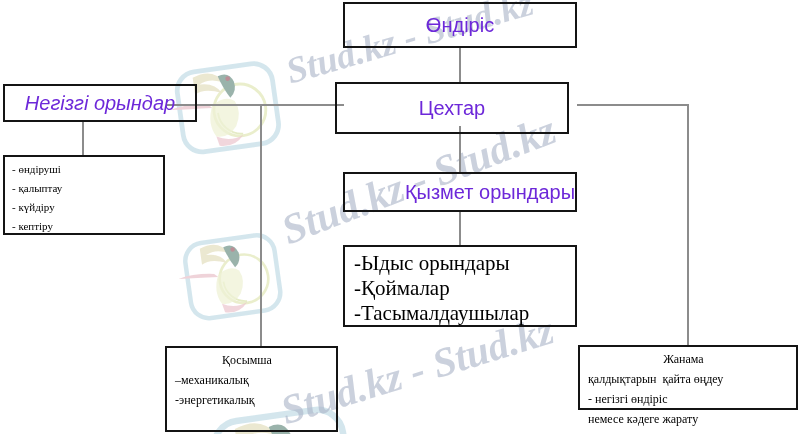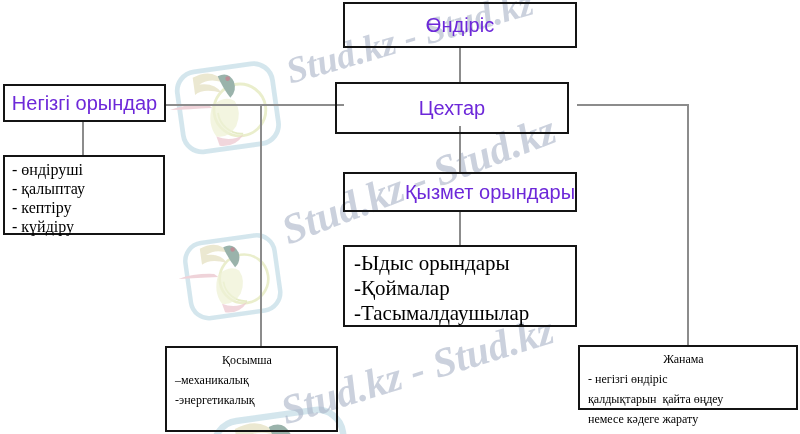--- a/index.html
+++ b/index.html
@@ -21,21 +21,21 @@
   .v{width:1.5px;}
   
   .box{
     position:absolute;z-index:3;box-sizing:border-box;
     border:2px solid #141414;background:transparent;color:#000;
   }
   .title-box{display:flex;align-items:center;justify-content:center;
     font-size:20px;color:#6d28d9;}
   .list-box{font-family:"Liberation Serif",serif;}
   .list-box .li{white-space:pre-wrap;}
-  .serif16{font-size:16px;line-height:19px;padding:3px 4px 0 7px;}
+  .serif16{font-size:11px;line-height:19px;padding:3px 4px 0 7px;}
   .serif21{font-size:21px;line-height:25px;padding:4px 18px 0 9px;}
   .serif18{font-size:12px;line-height:20px;padding:2px 17px 0 8px;}
   .center-title{text-align:center;}
 </style>
 </head>
 <body>
 
 <div class="canvas">
 
   <div class="wm-logo" style="left:167px;top:60px;width:118px;height:96px;transform:rotate(-8deg);">
@@ -91,47 +91,47 @@
   <div class="line v" style="left:459px;top:212px;height:33px;"></div>
 
   <div class="box title-box" style="left:343px;top:2px;width:234px;height:46px;">
     <span>Өндіріс</span>
   </div>
 
   <div class="box title-box" style="left:335px;top:82px;width:234px;height:52px;">
     <span>Цехтар</span>
   </div>
 
-  <div class="box title-box" style="left:3px;top:84px;width:163px;height:38px;">
+  <div class="box title-box" style="left:3px;top:84px;width:194px;height:38px;font-style:italic;">
     <span>Негізгі орындар</span>
   </div>
 
   <div class="box list-box serif16" style="left:3px;top:155px;width:162px;height:80px;">
     <div class="li">- өндіруші</div>
     <div class="li">- қалыптау</div>
+    <div class="li">- күйдіру</div>
     <div class="li">- кептіру</div>
-    <div class="li">- күйдіру</div>
   </div>
 
   <div class="box title-box" style="left:343px;top:172px;width:234px;height:40px;justify-content:flex-end;">
     <span>Қызмет орындары</span>
   </div>
 
   <div class="box list-box serif21" style="left:343px;top:245px;width:234px;height:82px;">
     <div class="li">-Ыдыс орындары</div>
     <div class="li">-Қоймалар</div>
     <div class="li">-Тасымалдаушылар</div>
   </div>
 
   <div class="box list-box serif18" style="left:165px;top:346px;width:173px;height:86px;">
     <div class="center-title">Қосымша</div>
     <div class="li">–механикалық</div>
     <div class="li">-энергетикалық</div>
   </div>
 
   <div class="box list-box serif18" style="left:578px;top:345px;width:220px;height:65px;">
     <div class="center-title">Жанама</div>
+    <div class="li">қалдықтарын  қайта өңдеу</div>
     <div class="li">- негізгі өндіріс</div>
-    <div class="li">қалдықтарын  қайта өңдеу</div>
     <div class="li">немесе кәдеге жарату</div>
   </div>
 
 </div>
 
 </body></html>

